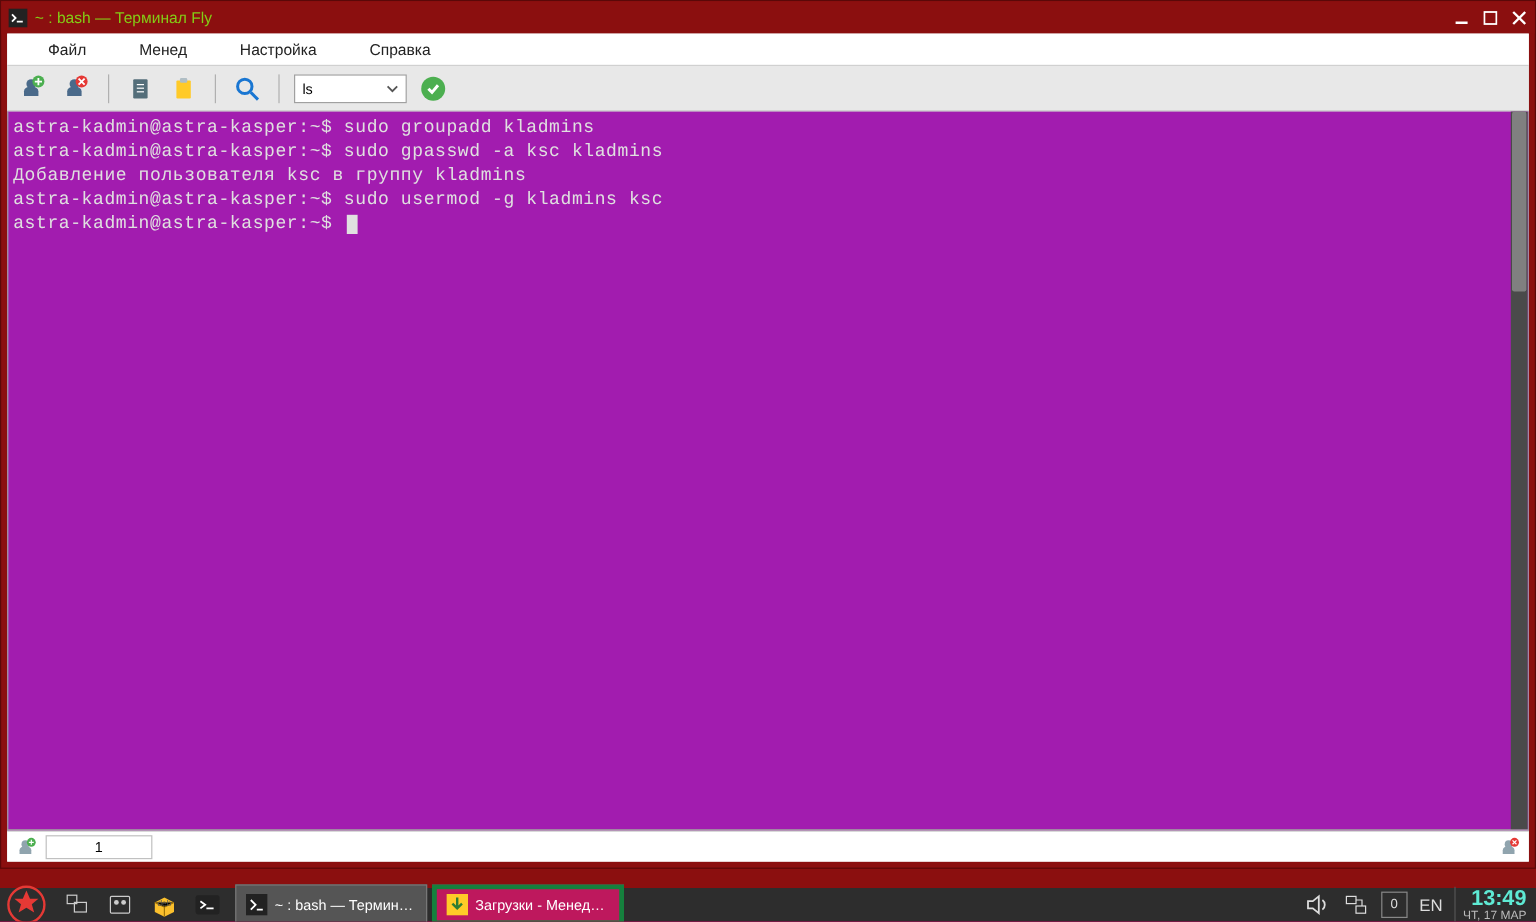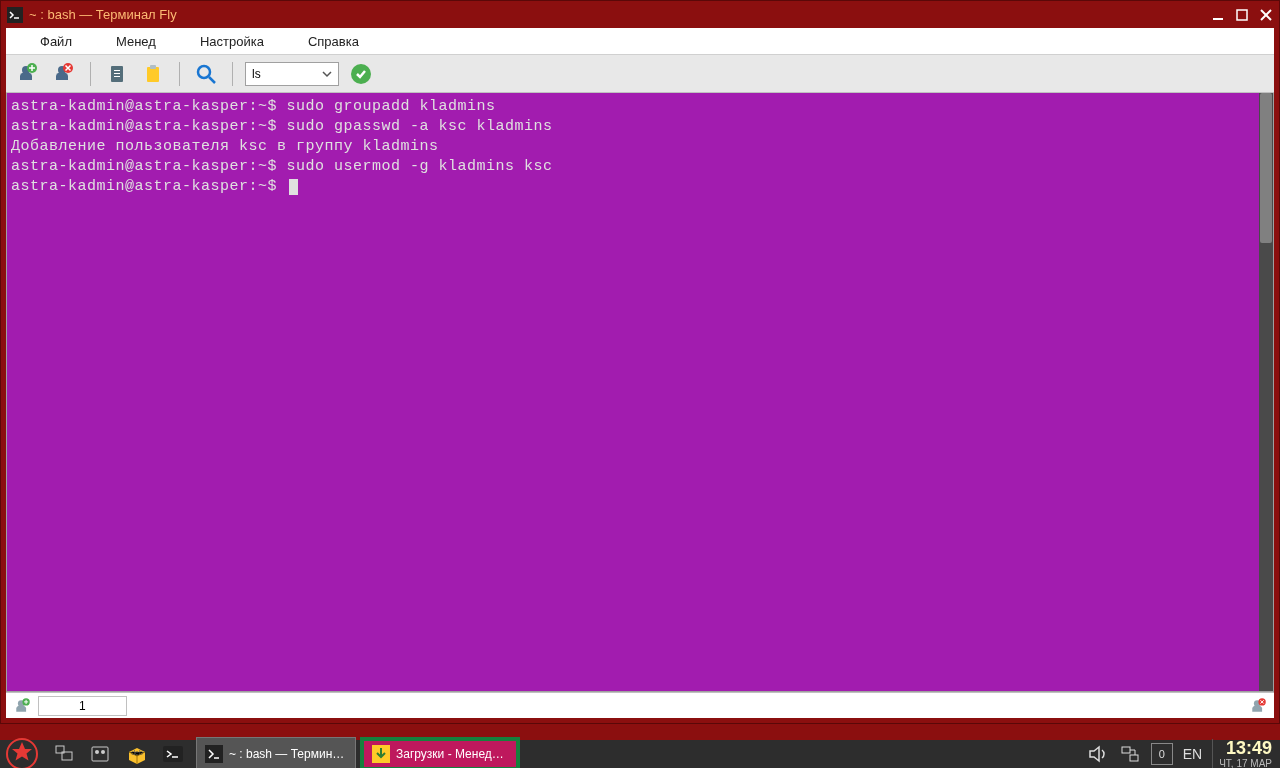--- a/index.html
+++ b/index.html
@@ -15,21 +15,21 @@
 
 .window {
   position: absolute;
   top: 0; left: 0; right: 0; bottom: 44px;
   background: #8b0f0f;
   border: 1px solid #5a0808;
 }
 .titlebar {
   height: 27px;
   background: #8b0f0f;
-  color: #fdba74;
+  color: #84cc16;
   display: flex;
   align-items: center;
   padding: 0 6px;
 }
 .titlebar .app-icon {
   width: 16px; height: 16px;
   margin-right: 6px;
   display: flex; align-items: center; justify-content: center;
 }
 .titlebar .title-text { flex: 1; }
@@ -214,21 +214,21 @@
 }
 .taskbar .tray .lang {
   font-size: 14px; color: #ddd;
 }
 .taskbar .clock {
   text-align: right;
   line-height: 1.1;
   padding-left: 6px;
   border-left: 1px solid #555;
 }
-.taskbar .clock .time { font-size: 18px; font-weight: bold; color: #fef9c3; }
+.taskbar .clock .time { font-size: 18px; font-weight: bold; color: #5eead4; }
 .taskbar .clock .date { font-size: 10px; color: #bbb; }
 
 svg { display: block; }
 </style>
 </head>
 <body>
 
 <div class="window">
   <div class="titlebar">
     <span class="app-icon">

